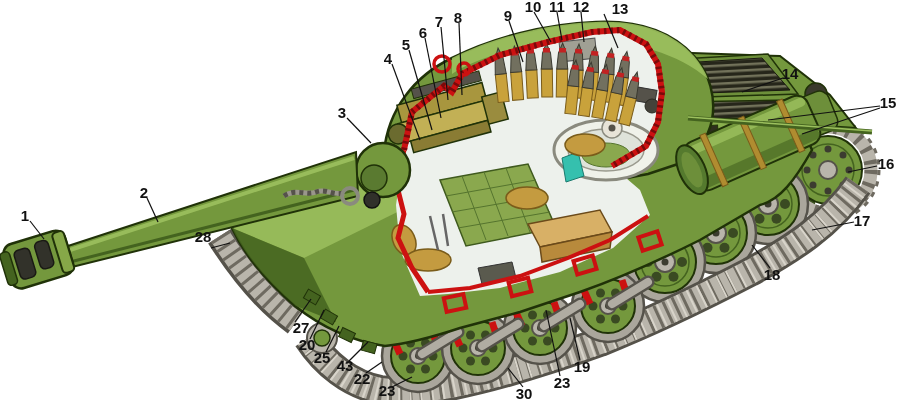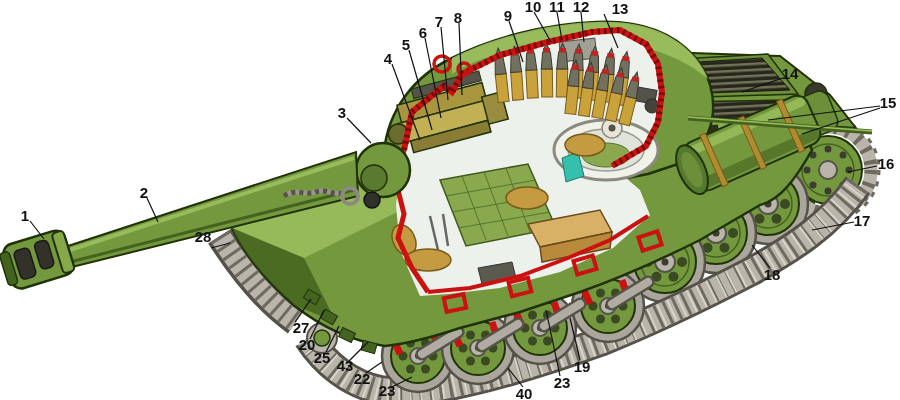--- a/index.html
+++ b/index.html
@@ -278,21 +278,21 @@
 <span class="num" style="left:533px;top:6px">10</span>
 <span class="num" style="left:557px;top:6px">11</span>
 <span class="num" style="left:581px;top:6px">12</span>
 <span class="num" style="left:620px;top:8px">13</span>
 <span class="num" style="left:790px;top:73px">14</span>
 <span class="num" style="left:888px;top:102px">15</span>
 <span class="num" style="left:886px;top:163px">16</span>
 <span class="num" style="left:862px;top:220px">17</span>
 <span class="num" style="left:772px;top:274px">18</span>
 <span class="num" style="left:582px;top:366px">19</span>
-<span class="num" style="left:524px;top:393px">40</span>
+<span class="num" style="left:524px;top:393px">30</span>
 <span class="num" style="left:387px;top:390px">23</span>
 <span class="num" style="left:362px;top:378px">22</span>
 <span class="num" style="left:562px;top:382px">23</span>
 <span class="num" style="left:345px;top:365px">43</span>
 <span class="num" style="left:322px;top:357px">25</span>
 <span class="num" style="left:307px;top:344px">20</span>
 <span class="num" style="left:301px;top:327px">27</span>
 <span class="num" style="left:203px;top:236px">28</span>
 </div>
 

